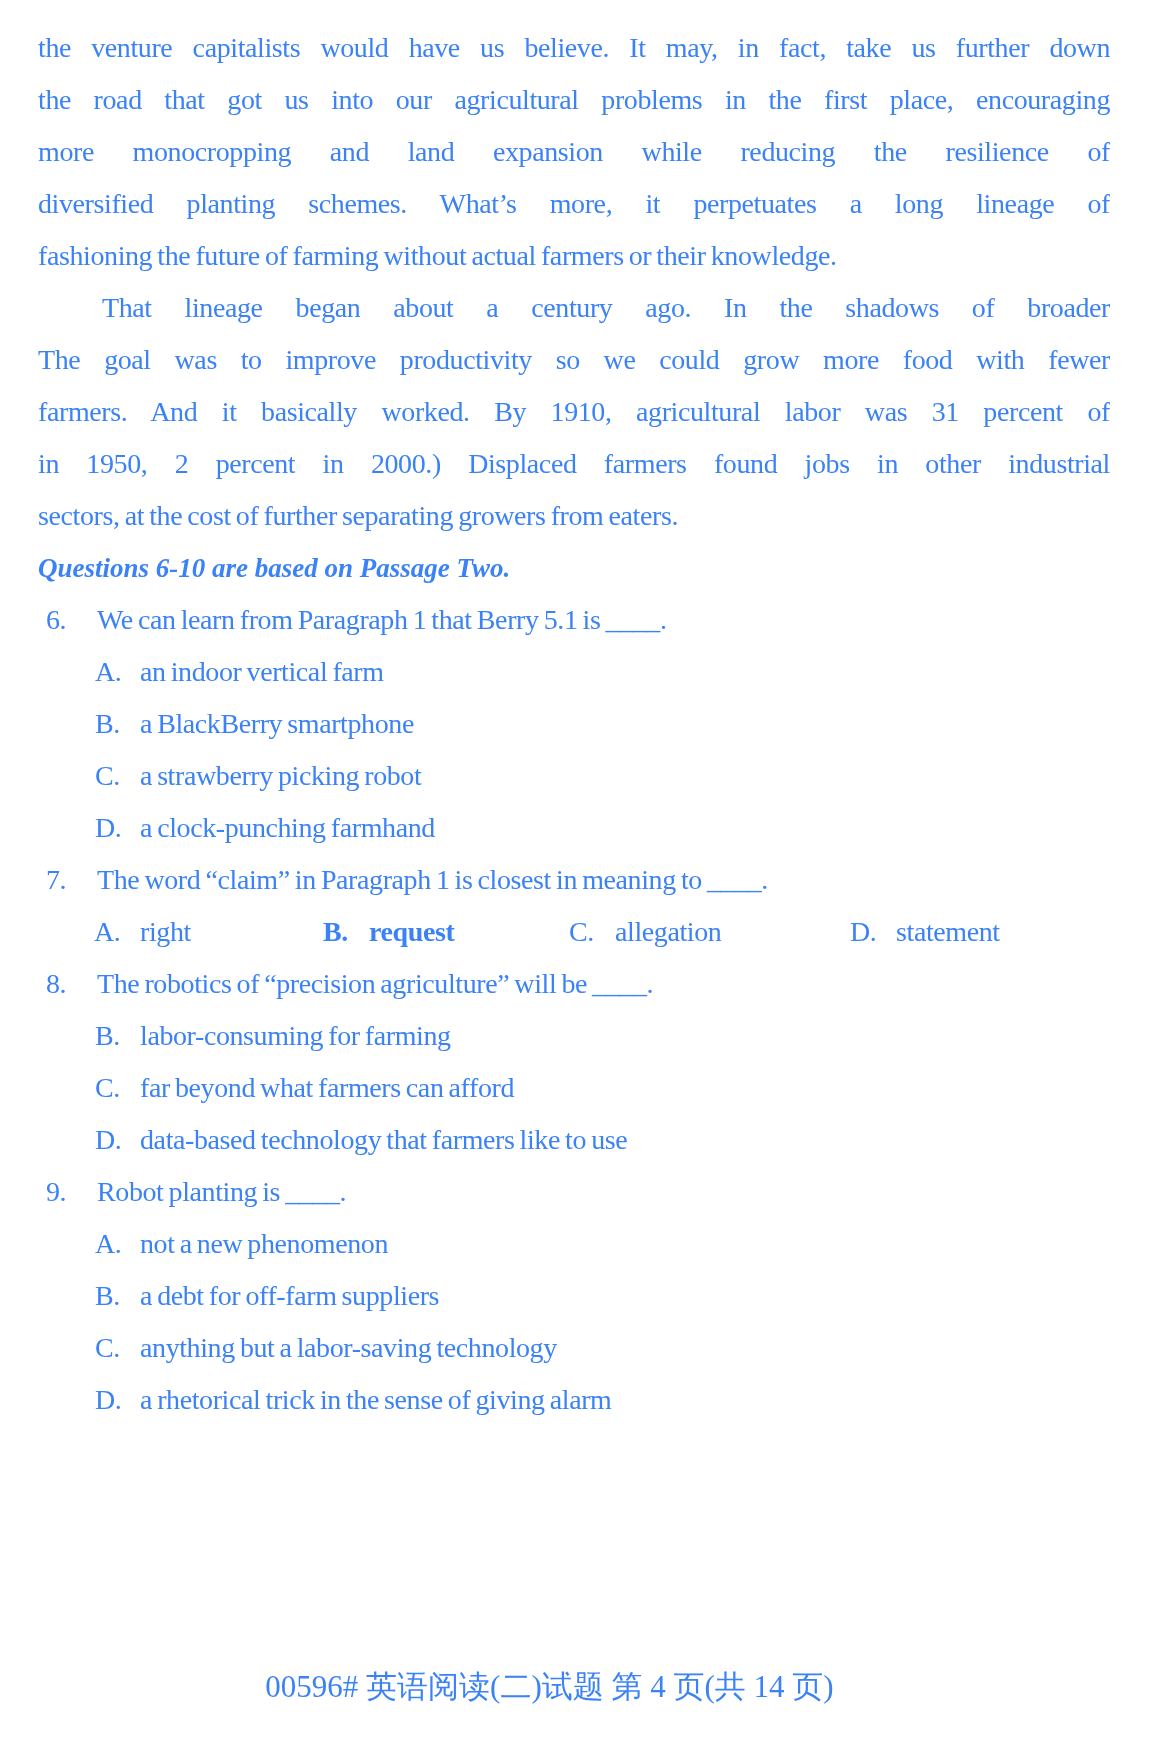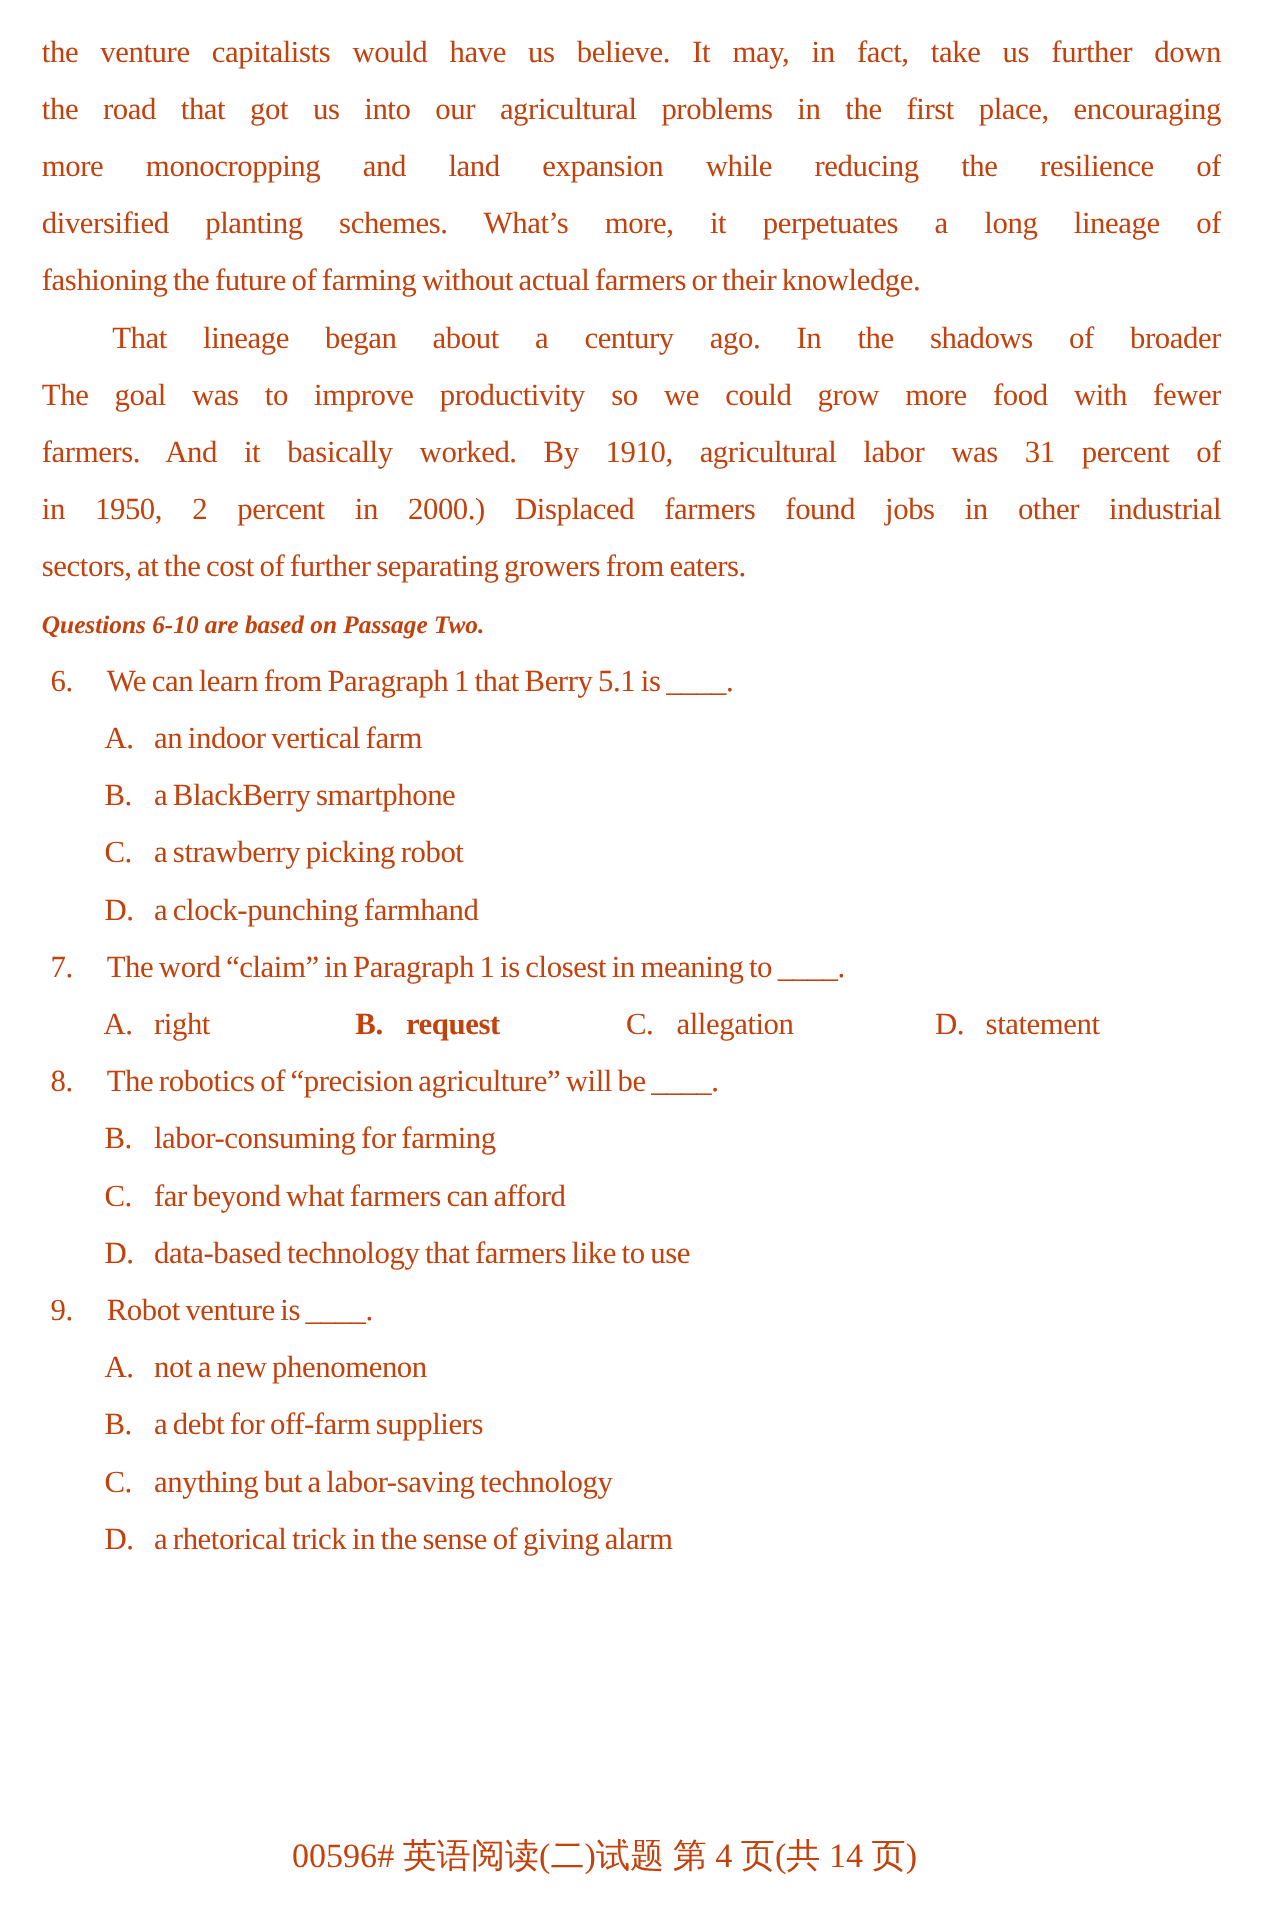--- a/index.html
+++ b/index.html
@@ -3,21 +3,21 @@
 <meta charset="utf-8">
 <style>
   html, body { margin: 0; padding: 0; background: #ffffff; }
   .page {
     position: relative;
     width: 1149px;
     height: 1737px;
     background: #ffffff;
     overflow: hidden;
     font-family: "Liberation Serif", "DejaVu Serif", serif;
-    color: #c2410c;
+    color: #3b82f6;
   }
   .content {
     position: absolute;
     left: 38px;
     top: 22px;
     width: 1072px;
   }
   .line {
     height: 52px;
     line-height: 52px;
@@ -29,21 +29,21 @@
   }
   .just {
     white-space: normal;
     text-align: justify;
     text-align-last: justify;
   }
   .indent { padding-left: 64px; }
   .heading {
     font-weight: 700;
     font-style: italic;
-    font-size: 23px;
+    font-size: 27px;
     letter-spacing: 0;
     word-spacing: 0;
   }
   .qnum {
     display: inline-block;
     margin-left: 8px;
     width: 51px;
   }
   .olabel {
     display: inline-block;
@@ -122,21 +122,21 @@
       <span class="olabel">B.</span><span>labor-consuming for farming</span>
     </div>
     <div class="line">
       <span class="olabel">C.</span><span>far beyond what farmers can afford</span>
     </div>
     <div class="line">
       <span class="olabel">D.</span><span>data-based technology that farmers like to use</span>
     </div>
 
     <div class="line">
-      <span class="qnum">9.</span><span>Robot venture is ____.</span>
+      <span class="qnum">9.</span><span>Robot planting is ____.</span>
     </div>
     <div class="line">
       <span class="olabel">A.</span><span>not a new phenomenon</span>
     </div>
     <div class="line">
       <span class="olabel">B.</span><span>a debt for off-farm suppliers</span>
     </div>
     <div class="line">
       <span class="olabel">C.</span><span>anything but a labor-saving technology</span>
     </div>

